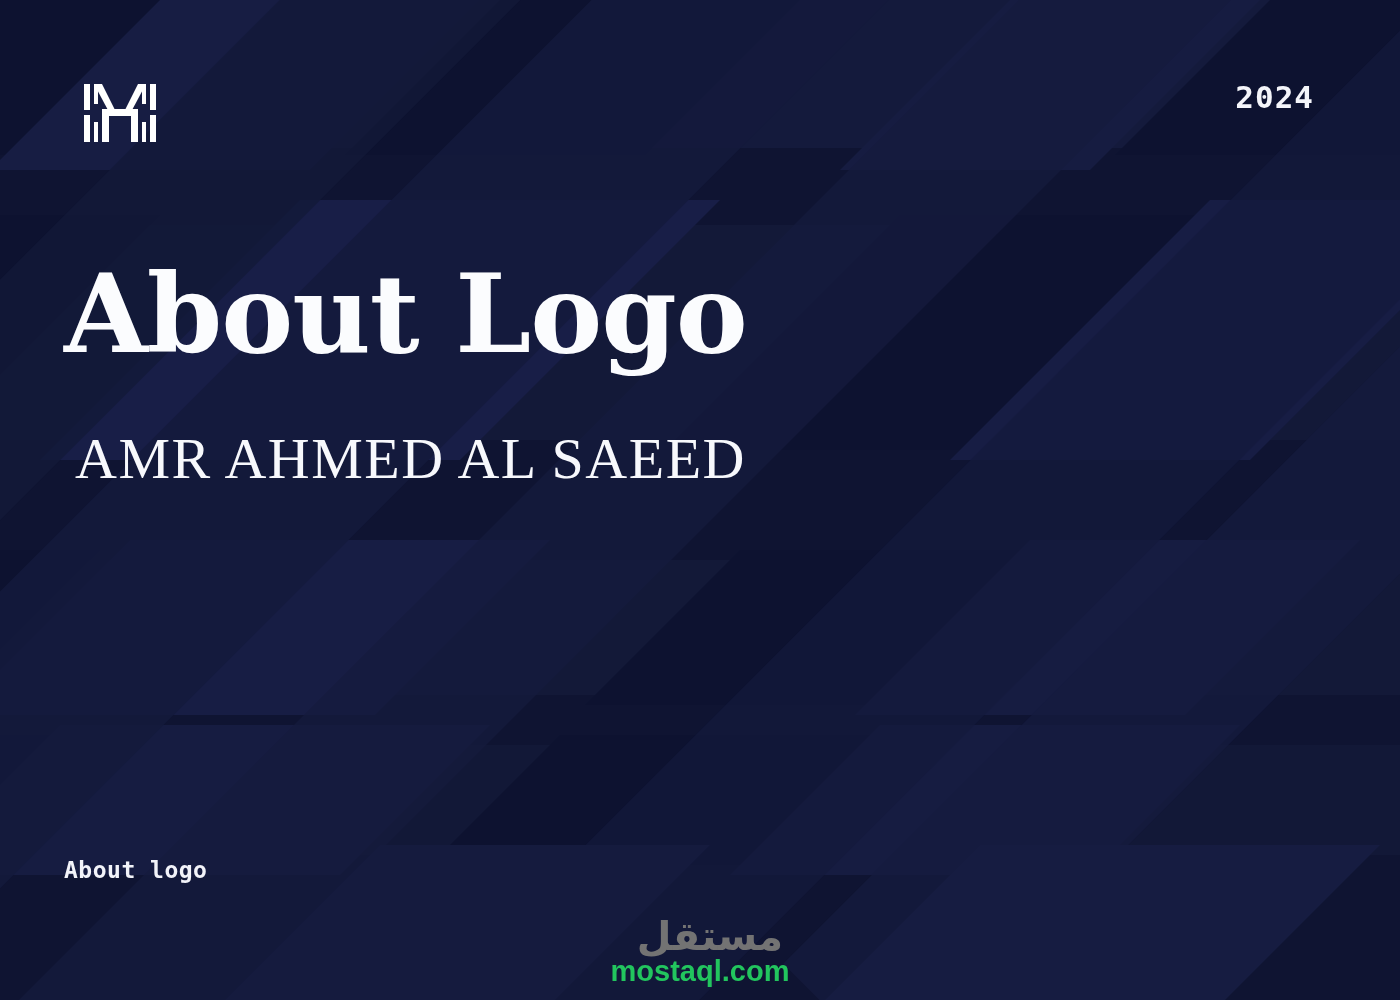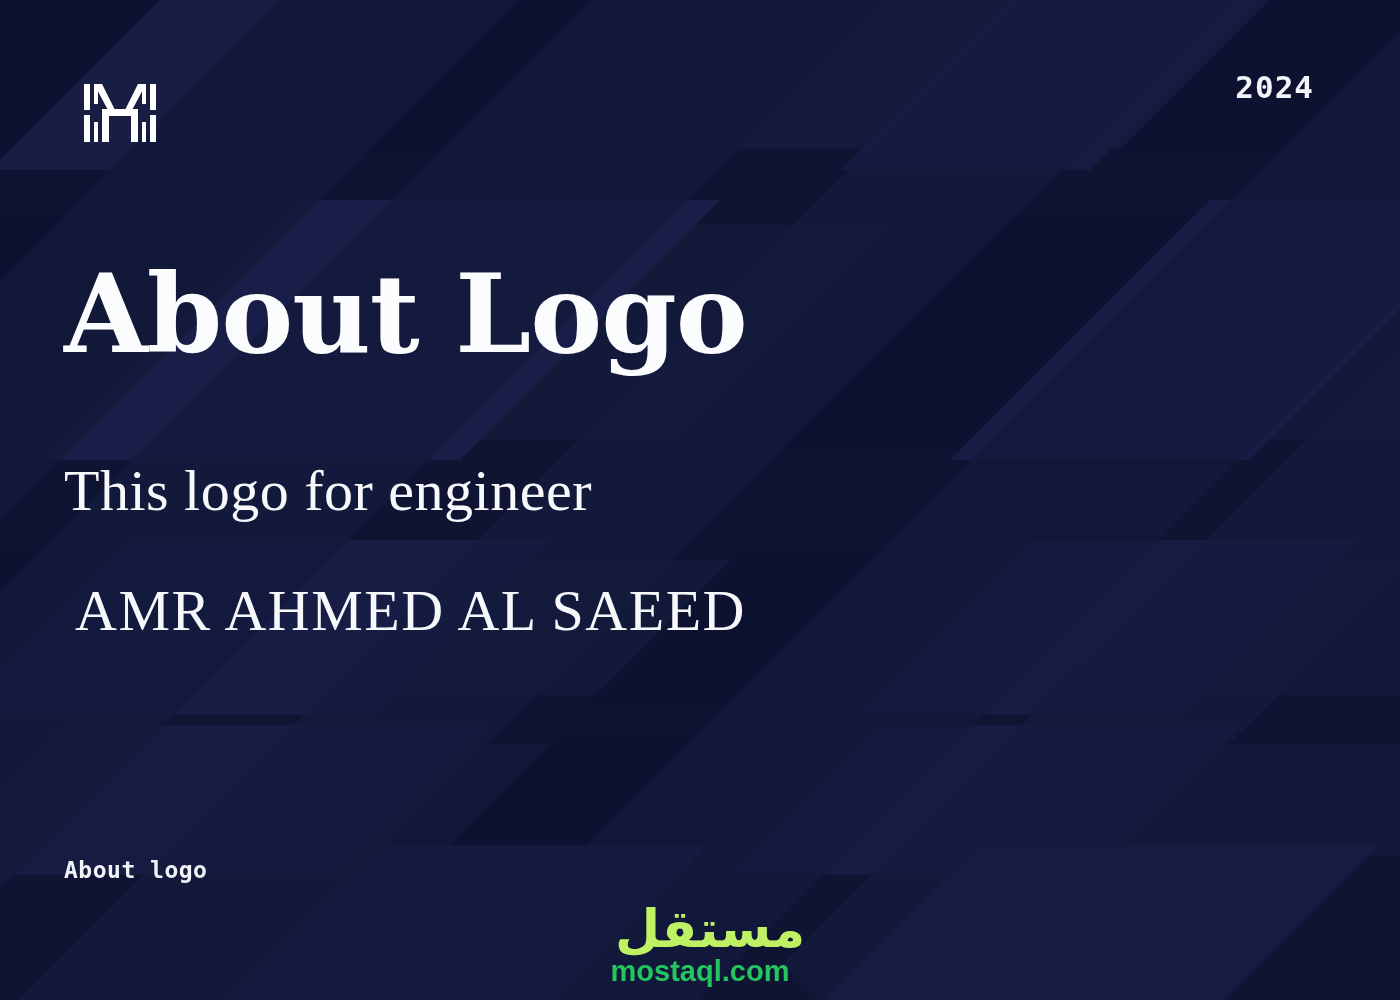--- a/index.html
+++ b/index.html
@@ -59,21 +59,21 @@
   #logo-mark {
     position:absolute;
     left:82px; top:82px;
     width:76px; height:62px;
   }
   #logo-mark svg { display:block; width:100%; height:100%; }
 
   
   #year {
     position:absolute;
-    right:86px; top:72px;
+    right:86px; top:82px;
     font-family:"DejaVu Sans Mono", monospace;
     font-size:31px;
     font-weight:bold;
     letter-spacing:1px;
     color:#f4f5fa;
     line-height:1;
     margin-left:30px;
   }
 
   
@@ -131,23 +131,23 @@
   #watermark {
     position:absolute;
     left:50%;
     bottom:12px;
     transform:translateX(-50%);
     text-align:center;
     z-index:6;
   }
   #watermark-ar {
     font-family:"DejaVu Sans", sans-serif;
-    font-size:52px;
-    font-weight:bold;
-    color:#bef264;
+    font-size:40px;
+    font-weight:bold;
+    color:#737373;
     line-height:1.1;
     direction:rtl;
     letter-spacing:0px;
     margin-left:20px;
   }
   #watermark-url {
     margin-top:-2px;
     font-family:"Liberation Sans", sans-serif;
     font-size:29px;
     font-weight:bold;
@@ -231,21 +231,20 @@
 
           <rect x="49" y="34" width="7" height="26"></rect>
         </g>
       </svg>
     </div>
 
     <div id="year">2024</div>
 
     <div id="headline-block">
       <h1 id="title">About Logo</h1>
-      <p id="subtitle">This logo for engineer</p>
       <p id="client-name">AMR AHMED AL SAEED</p>
     </div>
 
     <div id="footer-caption">About logo</div>
 
   </div>
 
   <div id="watermark">
     <div id="watermark-ar">مستقل</div>
     <div id="watermark-url">mostaql.com</div>

